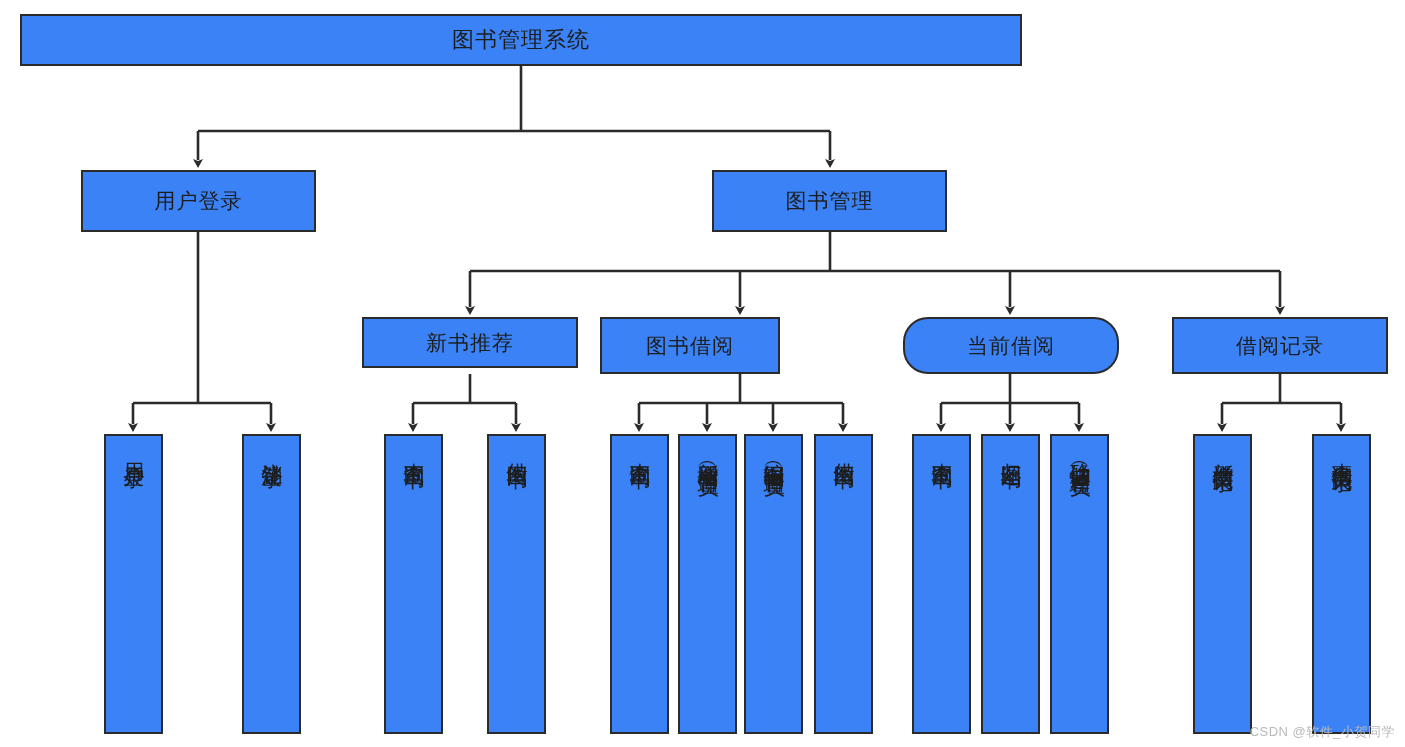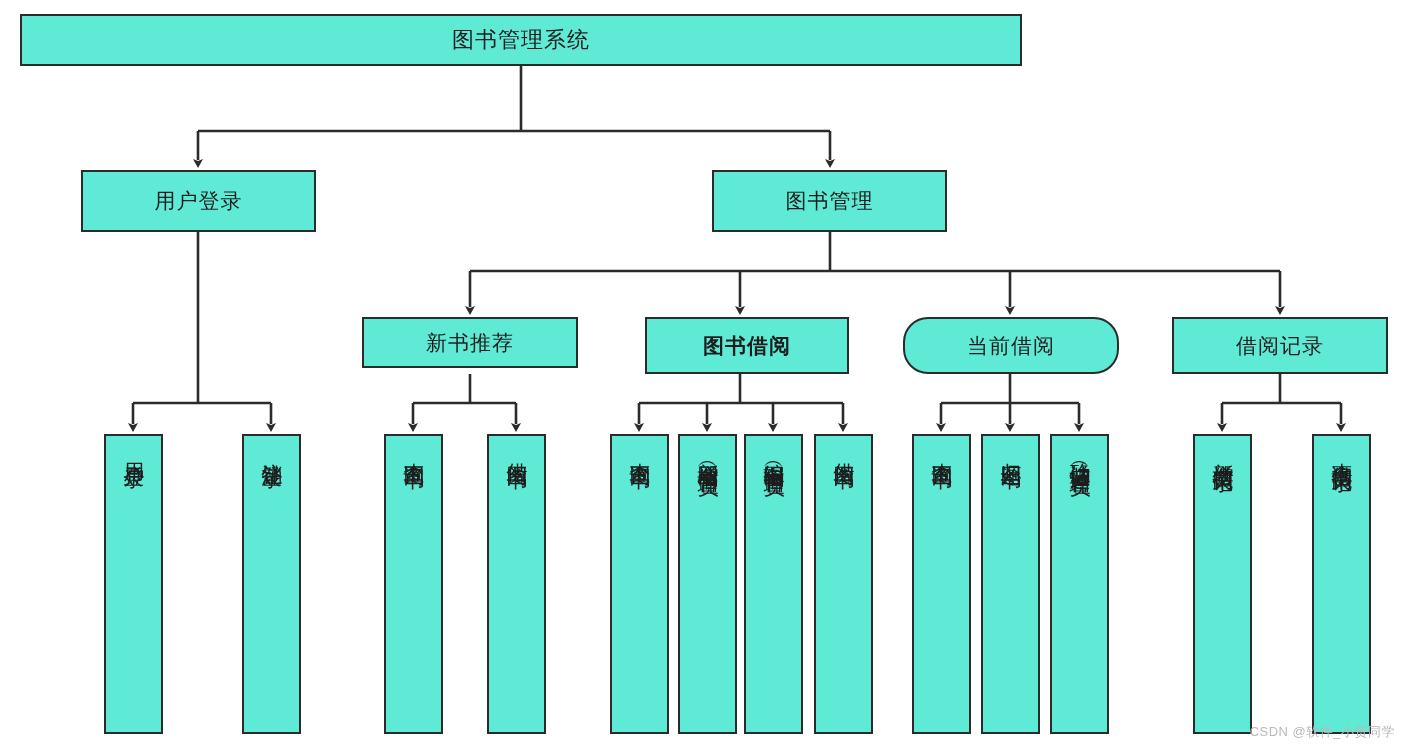--- a/index.html
+++ b/index.html
@@ -1,20 +1,20 @@
 <!DOCTYPE html>
 <html><head>
 <meta charset="utf-8">
 <style>
   html,body{margin:0;padding:0;background:#ffffff;}
   body{width:1405px;height:747px;overflow:hidden;
        font-family:"Liberation Sans","DejaVu Sans",sans-serif;}
   #diagram{position:relative;width:1405px;height:747px;background:#ffffff;}
   svg.connectors{position:absolute;left:0;top:0;width:1405px;height:747px;}
-  .node{position:absolute;box-sizing:border-box;background:#5eead4;
+  .node{position:absolute;box-sizing:border-box;background:#3b82f6;
         border:2px solid #2b2b2b;display:flex;align-items:center;
         justify-content:center;color:#1d1d1d;}
   .node.horiz{font-size:21px;letter-spacing:1px;}
   .node.root{font-size:22px;}
   .node.vert{writing-mode:vertical-rl;text-orientation:upright;
              font-size:21px;line-height:1.28;letter-spacing:2px;
              padding-top:10px;justify-content:flex-start;align-items:center;}
   .node.vert span{display:block;white-space:nowrap;}
   .watermark{position:absolute;right:10px;bottom:6px;font-size:13px;
              color:#b9b9b9;letter-spacing:.5px;white-space:nowrap;}
@@ -73,21 +73,21 @@
       <path d="M1341,403 L1341,424" marker-end="url(#arrow)"></path>
     </g>
   </svg>
 
   <div class="node horiz root" style="left:20px;top:14px;width:1002px;height:52px;">图书管理系统</div>
 
   <div class="node horiz" style="left:81px;top:170px;width:235px;height:62px;">用户登录</div>
   <div class="node horiz" style="left:712px;top:170px;width:235px;height:62px;">图书管理</div>
 
   <div class="node horiz" style="left:362px;top:317px;width:216px;height:51px;">新书推荐</div>
-  <div class="node horiz" style="left:645px;top:317px;width:204px;height:57px;font-weight:bold;">图书借阅</div>
+  <div class="node horiz" style="left:600px;top:317px;width:180px;height:57px;">图书借阅</div>
   <div class="node horiz" style="left:903px;top:317px;width:216px;height:57px;border-radius:25px;">当前借阅</div>
   <div class="node horiz" style="left:1172px;top:317px;width:216px;height:57px;">借阅记录</div>
 
   <div class="node vert" style="left:104px;top:434px;width:59px;height:300px;">
       <span>用户登录</span>
     </div>
   <div class="node vert" style="left:242px;top:434px;width:59px;height:300px;">
       <span>注销登录</span>
     </div>
 

